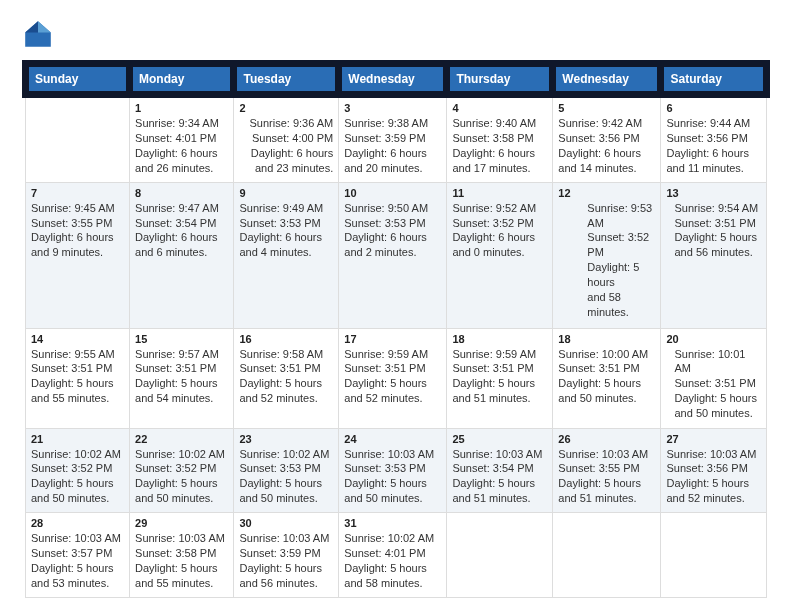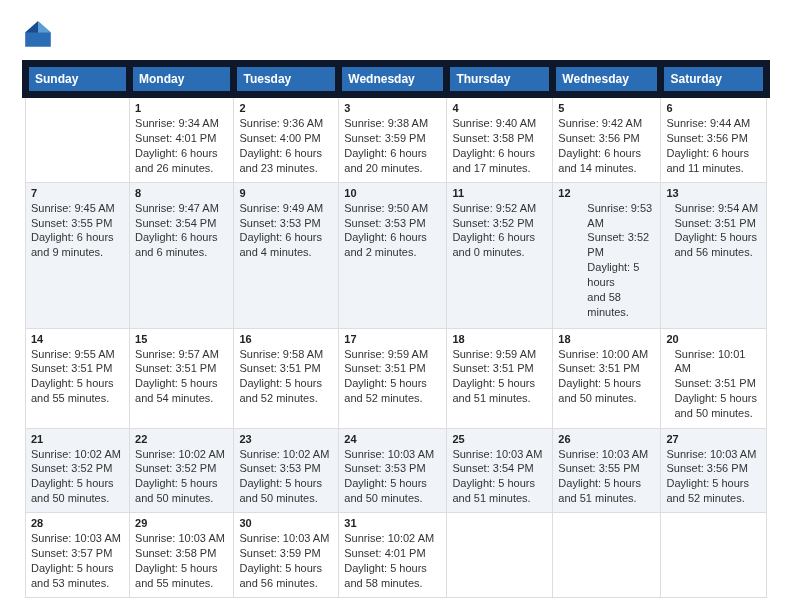--- a/index.html
+++ b/index.html
@@ -135,21 +135,21 @@
           <td class="empty-cell"></td>
           <td>
             <div class="day-num">1</div>
             <div class="cell-info" style="white-space: pre-line;">Sunrise: 9:34 AM
 Sunset: 4:01 PM
 Daylight: 6 hours
 and 26 minutes.</div>
           </td>
           <td>
             <div class="day-num">2</div>
-            <div class="cell-info" style="white-space: pre-line;">Sunrise: 9:36 AM
+            <div class="cell-info" style="white-space: pre-line; text-align: right;">Sunrise: 9:36 AM
 Sunset: 4:00 PM
 Daylight: 6 hours
 and 23 minutes.</div>
           </td>
           <td>
             <div class="day-num">3</div>
             <div class="cell-info" style="white-space: pre-line;">Sunrise: 9:38 AM
 Sunset: 3:59 PM
 Daylight: 6 hours
 and 20 minutes.</div>

